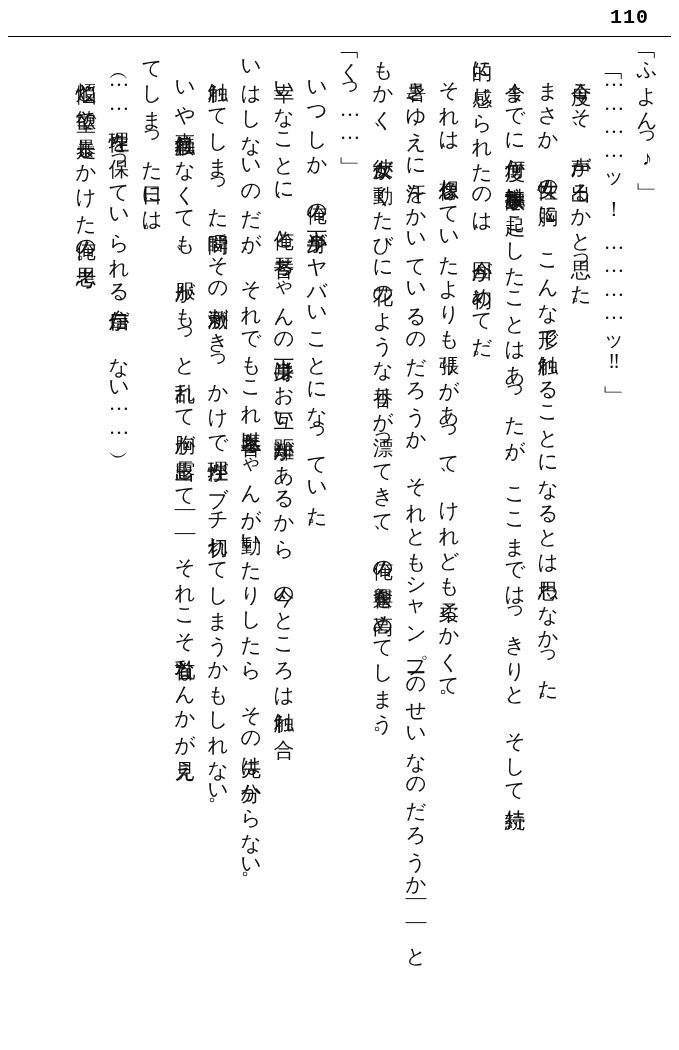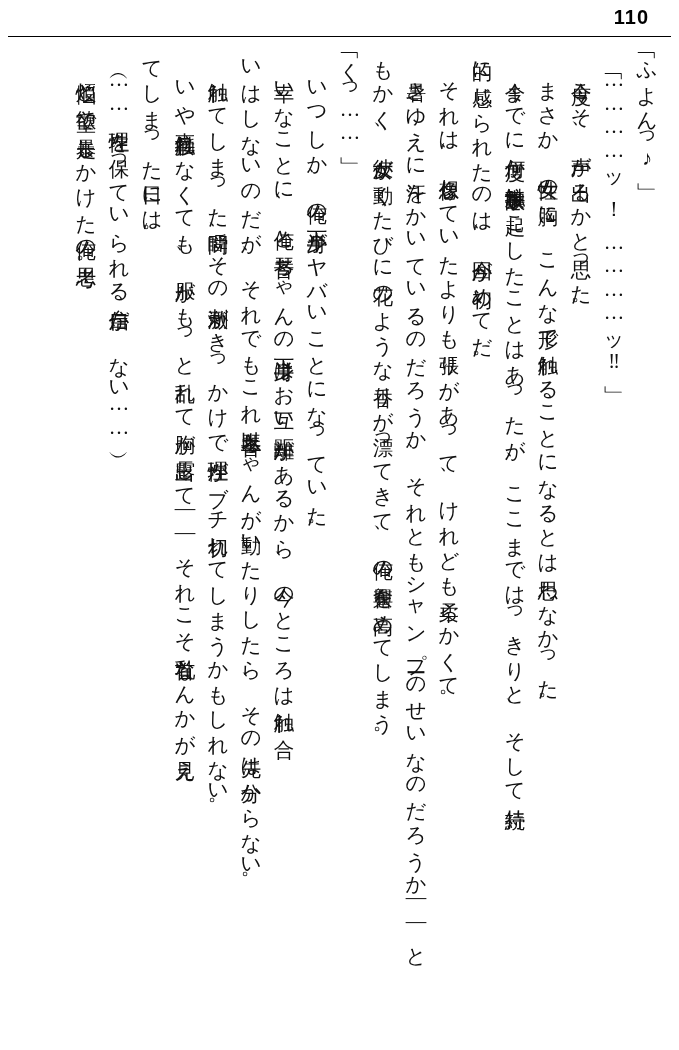--- a/index.html
+++ b/index.html
@@ -21,21 +21,21 @@
     position: relative;
     box-sizing: border-box;
   }
   .page-number {
     position: absolute;
     top: 6px;
     right: 30px;
     font-size: 20px;
     font-weight: bold;
     letter-spacing: 1px;
-    font-family: Liberation Sans, sans-serif;
+    font-family: Liberation Mono, monospace;
     color: #000;
   }
   .rule {
     position: absolute;
     top: 36px;
     left: 8px;
     right: 8px;
     height: 1px;
     background: #000;
   }

